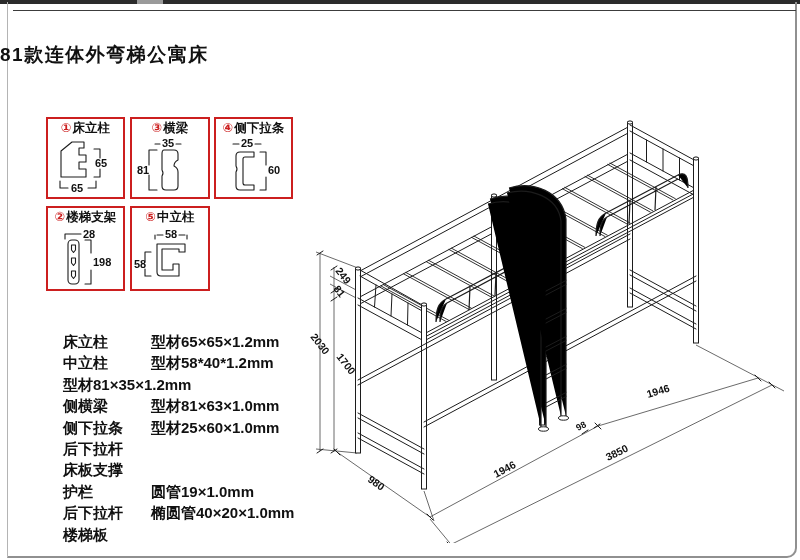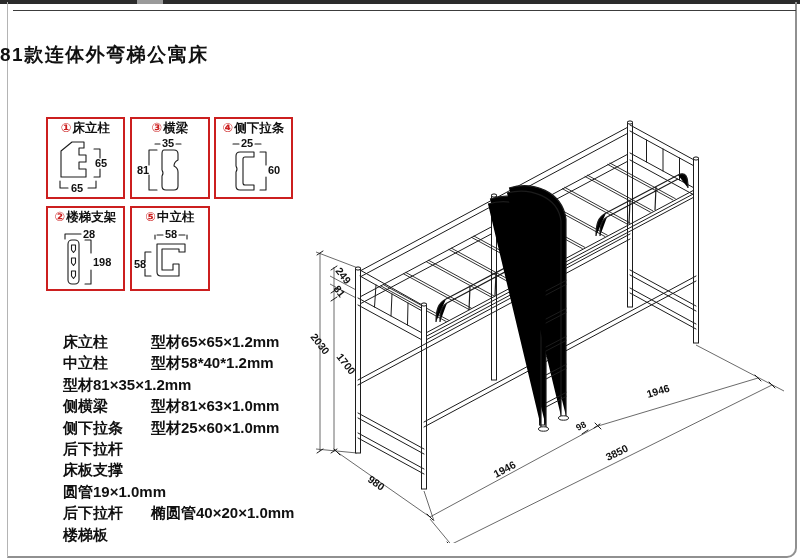--- a/index.html
+++ b/index.html
@@ -143,20 +143,21 @@
       <span class="spec-part">侧下拉条</span>
       <span class="spec-val">型材25×60×1.0mm</span>
     </div>
   <div class="spec-row">
       <span class="spec-part">后下拉杆</span>
     </div>
   <div class="spec-row">
       <span class="spec-part">床板支撑</span>
     </div>
   <div class="spec-row">
+      <span class="spec-part">护栏</span>
       <span class="spec-val">圆管19×1.0mm</span>
     </div>
   <div class="spec-row">
       <span class="spec-part">后下拉杆</span>
       <span class="spec-val">椭圆管40×20×1.0mm</span>
     </div>
   <div class="spec-row">
       <span class="spec-part">楼梯板</span>
     </div>
 </div>

